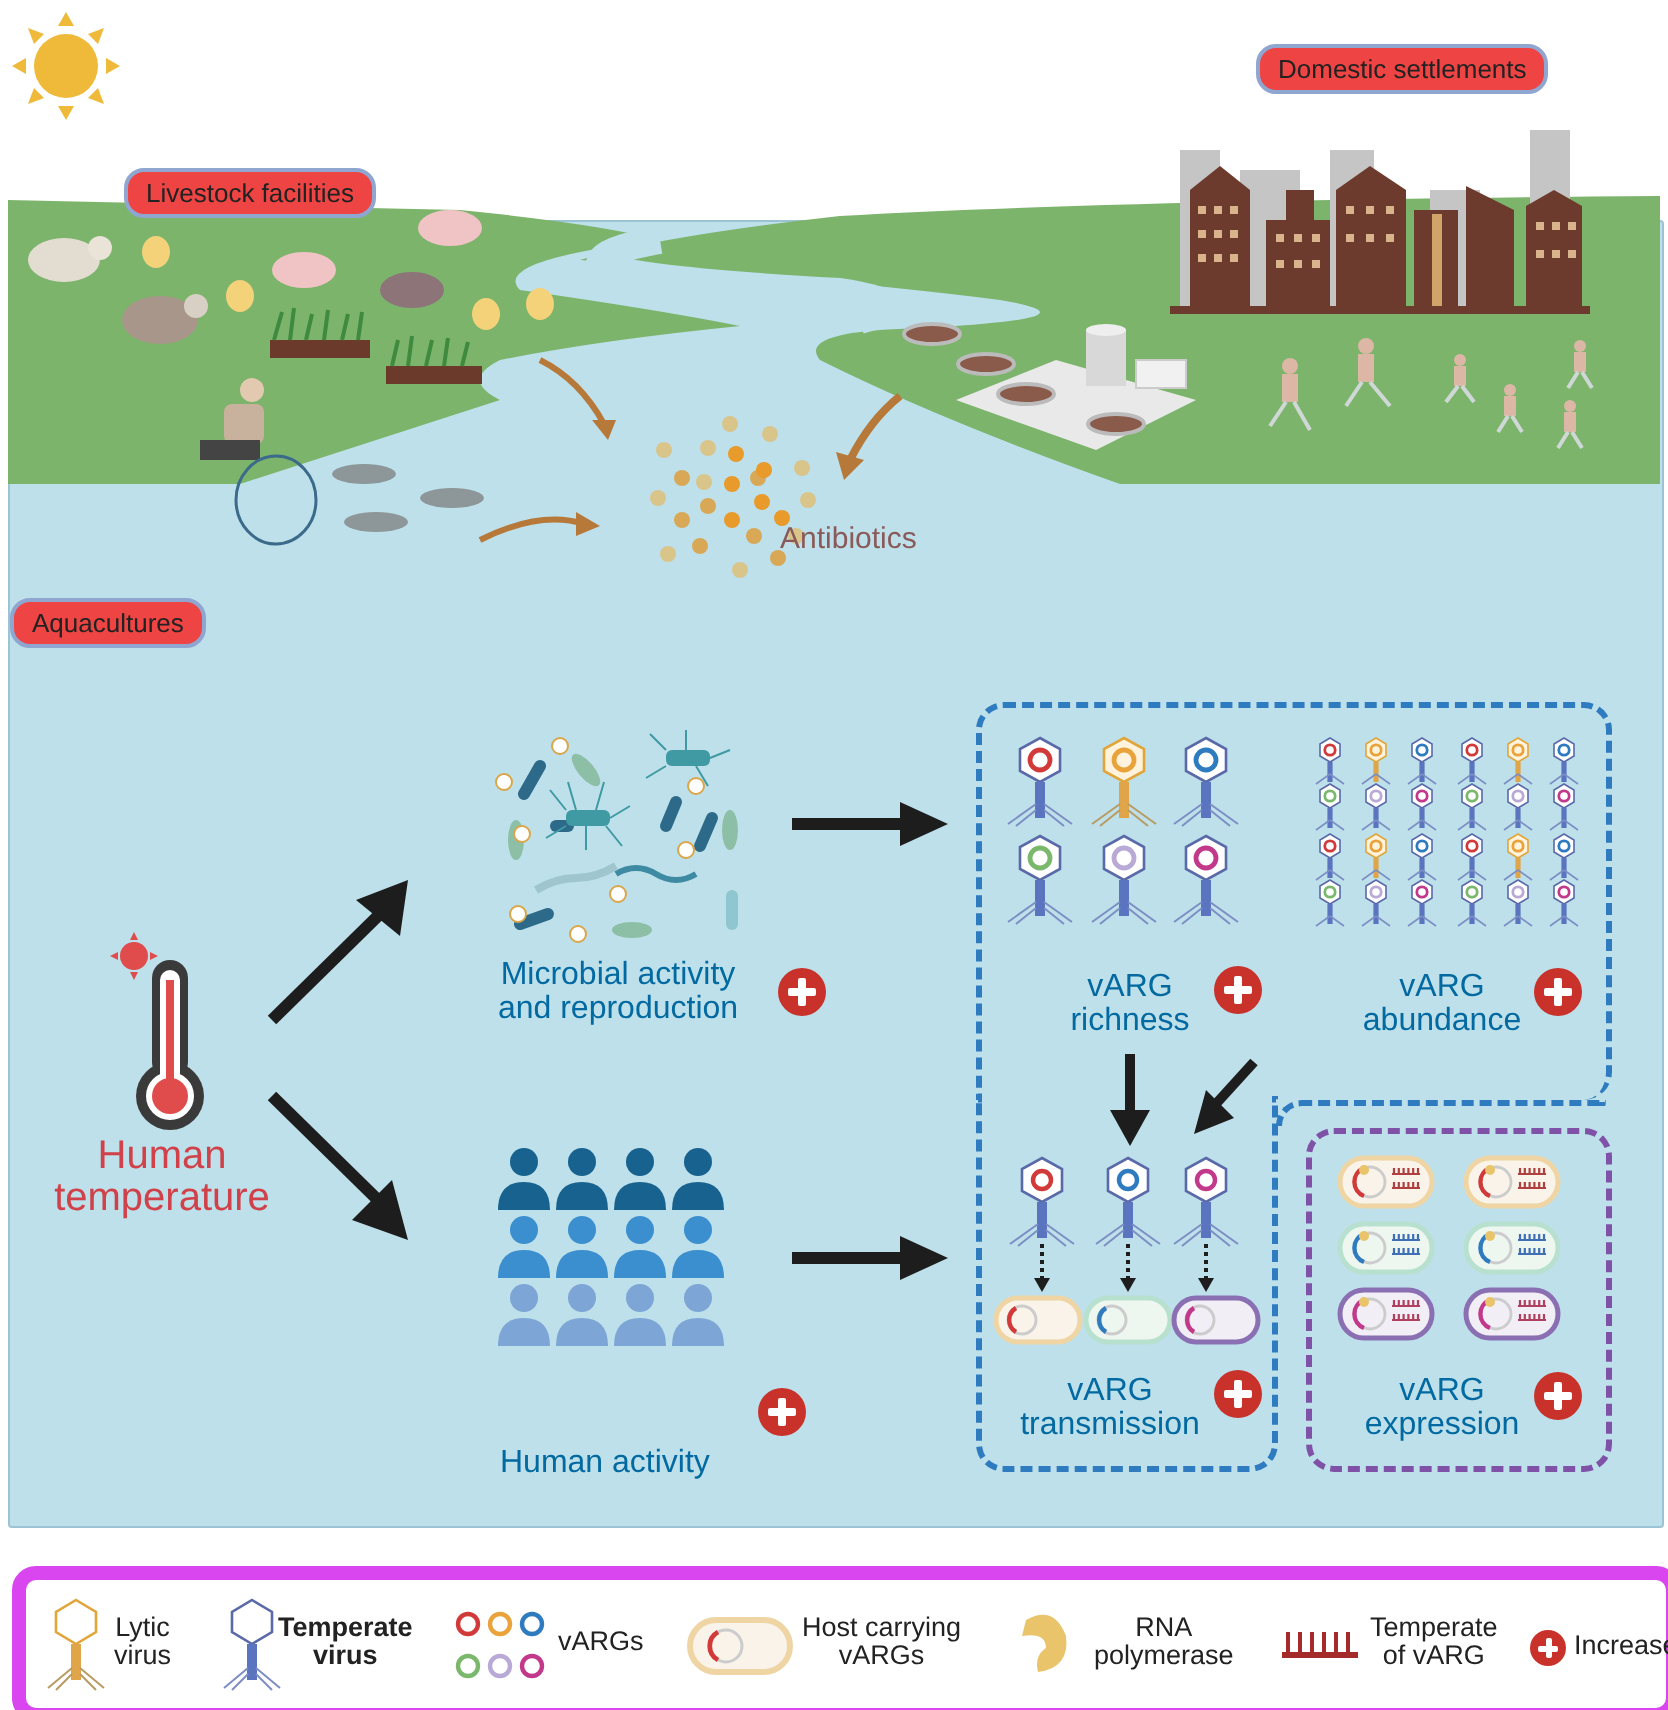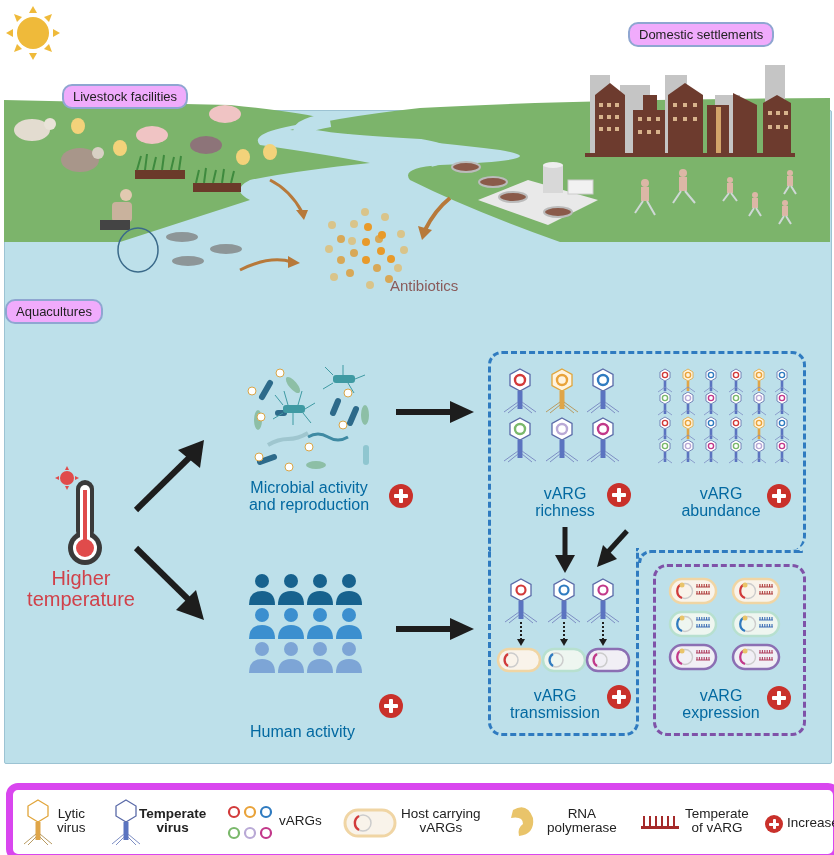--- a/index.html
+++ b/index.html
@@ -1,19 +1,19 @@
 <!DOCTYPE html>
 <html><head>
 <meta charset="utf-8">
 <style>
   html,body{margin:0;padding:0;background:#ffffff;}
   body{width:834px;height:855px;position:relative;overflow:hidden;font-family:"Liberation Sans",sans-serif;}
   .abs{position:absolute;}
   .water{position:absolute;left:4px;top:110px;width:826px;height:652px;background:#bde0ea;border:1px solid #9cc3d3;border-radius:2px;}
-  .label-box{position:absolute;background:#f0abfc;border:2px solid #8fa6d1;border-radius:10px;font-size:13px;color:#222;padding:3px 9px;white-space:nowrap;}
+  .label-box{position:absolute;background:#ef4444;border:2px solid #8fa6d1;border-radius:10px;font-size:13px;color:#222;padding:3px 9px;white-space:nowrap;}
   .txt{position:absolute;color:#0369a1;text-align:center;line-height:1.05;}
   .plus{position:absolute;width:24px;height:24px;border-radius:50%;background:#c9312b;}
   .plus:before,.plus:after{content:"";position:absolute;background:#fff;border-radius:1px;}
   .plus:before{left:5px;top:10px;width:14px;height:4px;}
   .plus:after{left:10px;top:5px;width:4px;height:14px;}
   .dash-blue{position:absolute;border:3px dashed #2f7bc0;border-radius:14px;}
   .dash-purple{position:absolute;border:3px dashed #7f52a8;border-radius:14px;}
   .legend{position:absolute;left:6px;top:783px;width:820px;height:64px;border:7px solid #d946ef;border-radius:12px;background:#fff;}
   .leg-txt{position:absolute;font-size:13.5px;color:#222;line-height:1.05;text-align:center;}
   svg{overflow:visible;}
@@ -111,21 +111,21 @@
   <g fill="#e89a2a">
     <circle cx="48" cy="22" r="4"></circle>
       <circle cx="62" cy="30" r="4"></circle>
       <circle cx="46" cy="37" r="4"></circle>
       <circle cx="61" cy="46" r="4"></circle>
     <circle cx="46" cy="55" r="4"></circle>
       <circle cx="71" cy="54" r="4"></circle>
   </g>
 </svg>
 
-<div class="txt" data-name="antibiotics-label" style="left:390px;top:262px;font-size:15px;color:#8a5a5a;margin-top:16px;">Antibiotics</div>
+<div class="txt" data-name="antibiotics-label" style="left:390px;top:262px;font-size:15px;color:#8a5a5a;">Antibiotics</div>
 
 <svg class="abs" data-name="city-buildings" style="left:585px;top:55px" width="215" height="105" viewBox="0 0 215 105">
   <g fill="#c5c5c5">
     <rect x="5" y="20" width="20" height="80"></rect>
       <rect x="35" y="30" width="30" height="70"></rect>
       <rect x="80" y="20" width="22" height="80"></rect>
     <rect x="130" y="40" width="25" height="60"></rect>
       <rect x="180" y="10" width="20" height="90"></rect>
   </g>
   <g fill="#6d3b2e">
@@ -219,21 +219,21 @@
       <polygon points="29,13 25,11 25,15"></polygon>
   </g>
   <rect x="26" y="15" width="18" height="60" rx="9" fill="#3a3a3a"></rect>
   <circle cx="35" cy="83" r="17" fill="#3a3a3a"></circle>
   <rect x="30" y="20" width="10" height="60" rx="5" fill="#fff"></rect>
   <circle cx="35" cy="83" r="12" fill="#fff"></circle>
   <rect x="33" y="25" width="4" height="55" fill="#e04b4b"></rect>
   <circle cx="35" cy="83" r="9" fill="#e04b4b"></circle>
 </svg>
 <div class="txt" data-name="higher-temperature-label" style="left:20px;top:568px;width:122px;font-size:20px;color:#d0414a;">
-  <div data-name="driver-line1">Higher</div>
+  <div data-name="driver-line1">Human</div>
   <div data-name="driver-line2">temperature</div>
 </div>
 
 <svg class="abs" data-name="temperature-arrows" style="left:130px;top:430px" width="100" height="190" viewBox="0 0 100 190">
   <line x1="6" y1="80" x2="62" y2="25" stroke="#1d1d1d" stroke-width="6"></line>
   <polygon points="74,10 70,38 48,20" fill="#1d1d1d"></polygon>
   <line x1="6" y1="118" x2="62" y2="173" stroke="#1d1d1d" stroke-width="6"></line>
   <polygon points="74,190 46,180 66,160" fill="#1d1d1d"></polygon>
 </svg>
 

